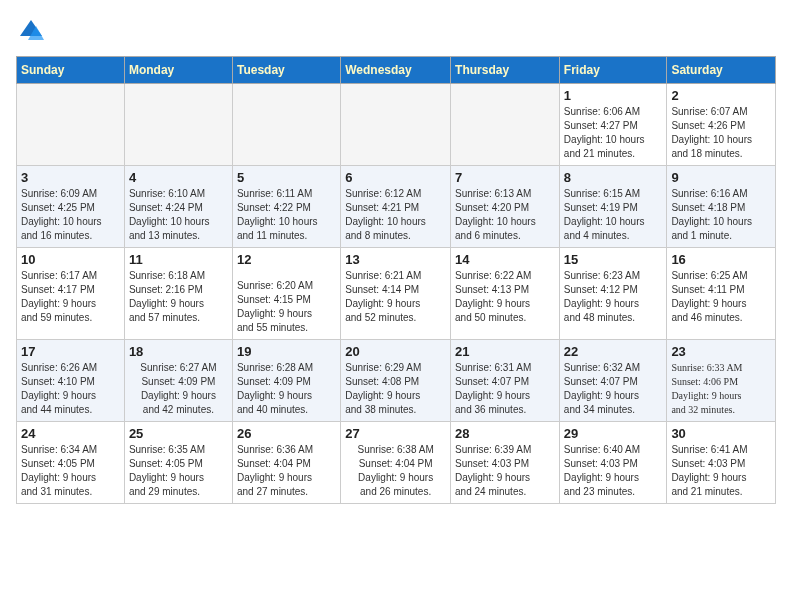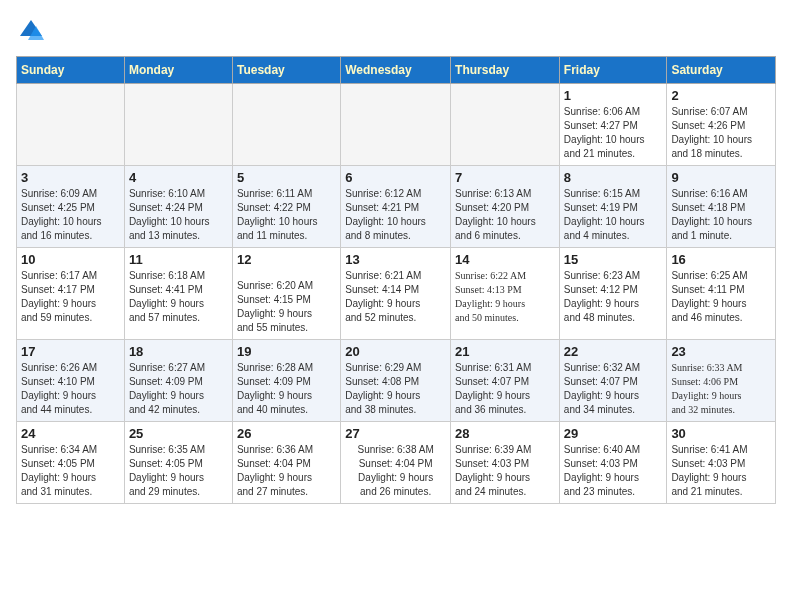--- a/index.html
+++ b/index.html
@@ -201,41 +201,41 @@
         <td>
           <div class="day-number">10</div>
           <div class="day-info" style="white-space: pre-line;">Sunrise: 6:17 AM
 Sunset: 4:17 PM
 Daylight: 9 hours
 and 59 minutes.</div>
         </td>
         <td>
           <div class="day-number">11</div>
           <div class="day-info" style="white-space: pre-line;">Sunrise: 6:18 AM
-Sunset: 4:41 PM
+Sunset: 2:16 PM
 Daylight: 9 hours
 and 57 minutes.</div>
         </td>
         <td>
           <div class="day-number">12</div>
           <div class="day-info" style="white-space: pre-line; margin-top: 12px;">Sunrise: 6:20 AM
 Sunset: 4:15 PM
 Daylight: 9 hours
 and 55 minutes.</div>
         </td>
         <td>
           <div class="day-number">13</div>
           <div class="day-info" style="white-space: pre-line;">Sunrise: 6:21 AM
 Sunset: 4:14 PM
 Daylight: 9 hours
 and 52 minutes.</div>
         </td>
         <td>
           <div class="day-number">14</div>
-          <div class="day-info" style="white-space: pre-line; font-family: Liberation Serif, serif;">Sunrise: 6:22 AM
+          <div class="day-info" style="white-space: pre-line;">Sunrise: 6:22 AM
 Sunset: 4:13 PM
 Daylight: 9 hours
 and 50 minutes.</div>
         </td>
         <td>
           <div class="day-number">15</div>
           <div class="day-info" style="white-space: pre-line;">Sunrise: 6:23 AM
 Sunset: 4:12 PM
 Daylight: 9 hours
 and 48 minutes.</div>
@@ -251,21 +251,21 @@
       <tr class="row-alt">
         <td>
           <div class="day-number">17</div>
           <div class="day-info" style="white-space: pre-line;">Sunrise: 6:26 AM
 Sunset: 4:10 PM
 Daylight: 9 hours
 and 44 minutes.</div>
         </td>
         <td>
           <div class="day-number">18</div>
-          <div class="day-info" style="white-space: pre-line;">Sunrise: 6:27 AM
+          <div class="day-info" style="white-space: pre-line; text-align: center;">Sunrise: 6:27 AM
 Sunset: 4:09 PM
 Daylight: 9 hours
 and 42 minutes.</div>
         </td>
         <td>
           <div class="day-number">19</div>
           <div class="day-info" style="white-space: pre-line;">Sunrise: 6:28 AM
 Sunset: 4:09 PM
 Daylight: 9 hours
 and 40 minutes.</div>

